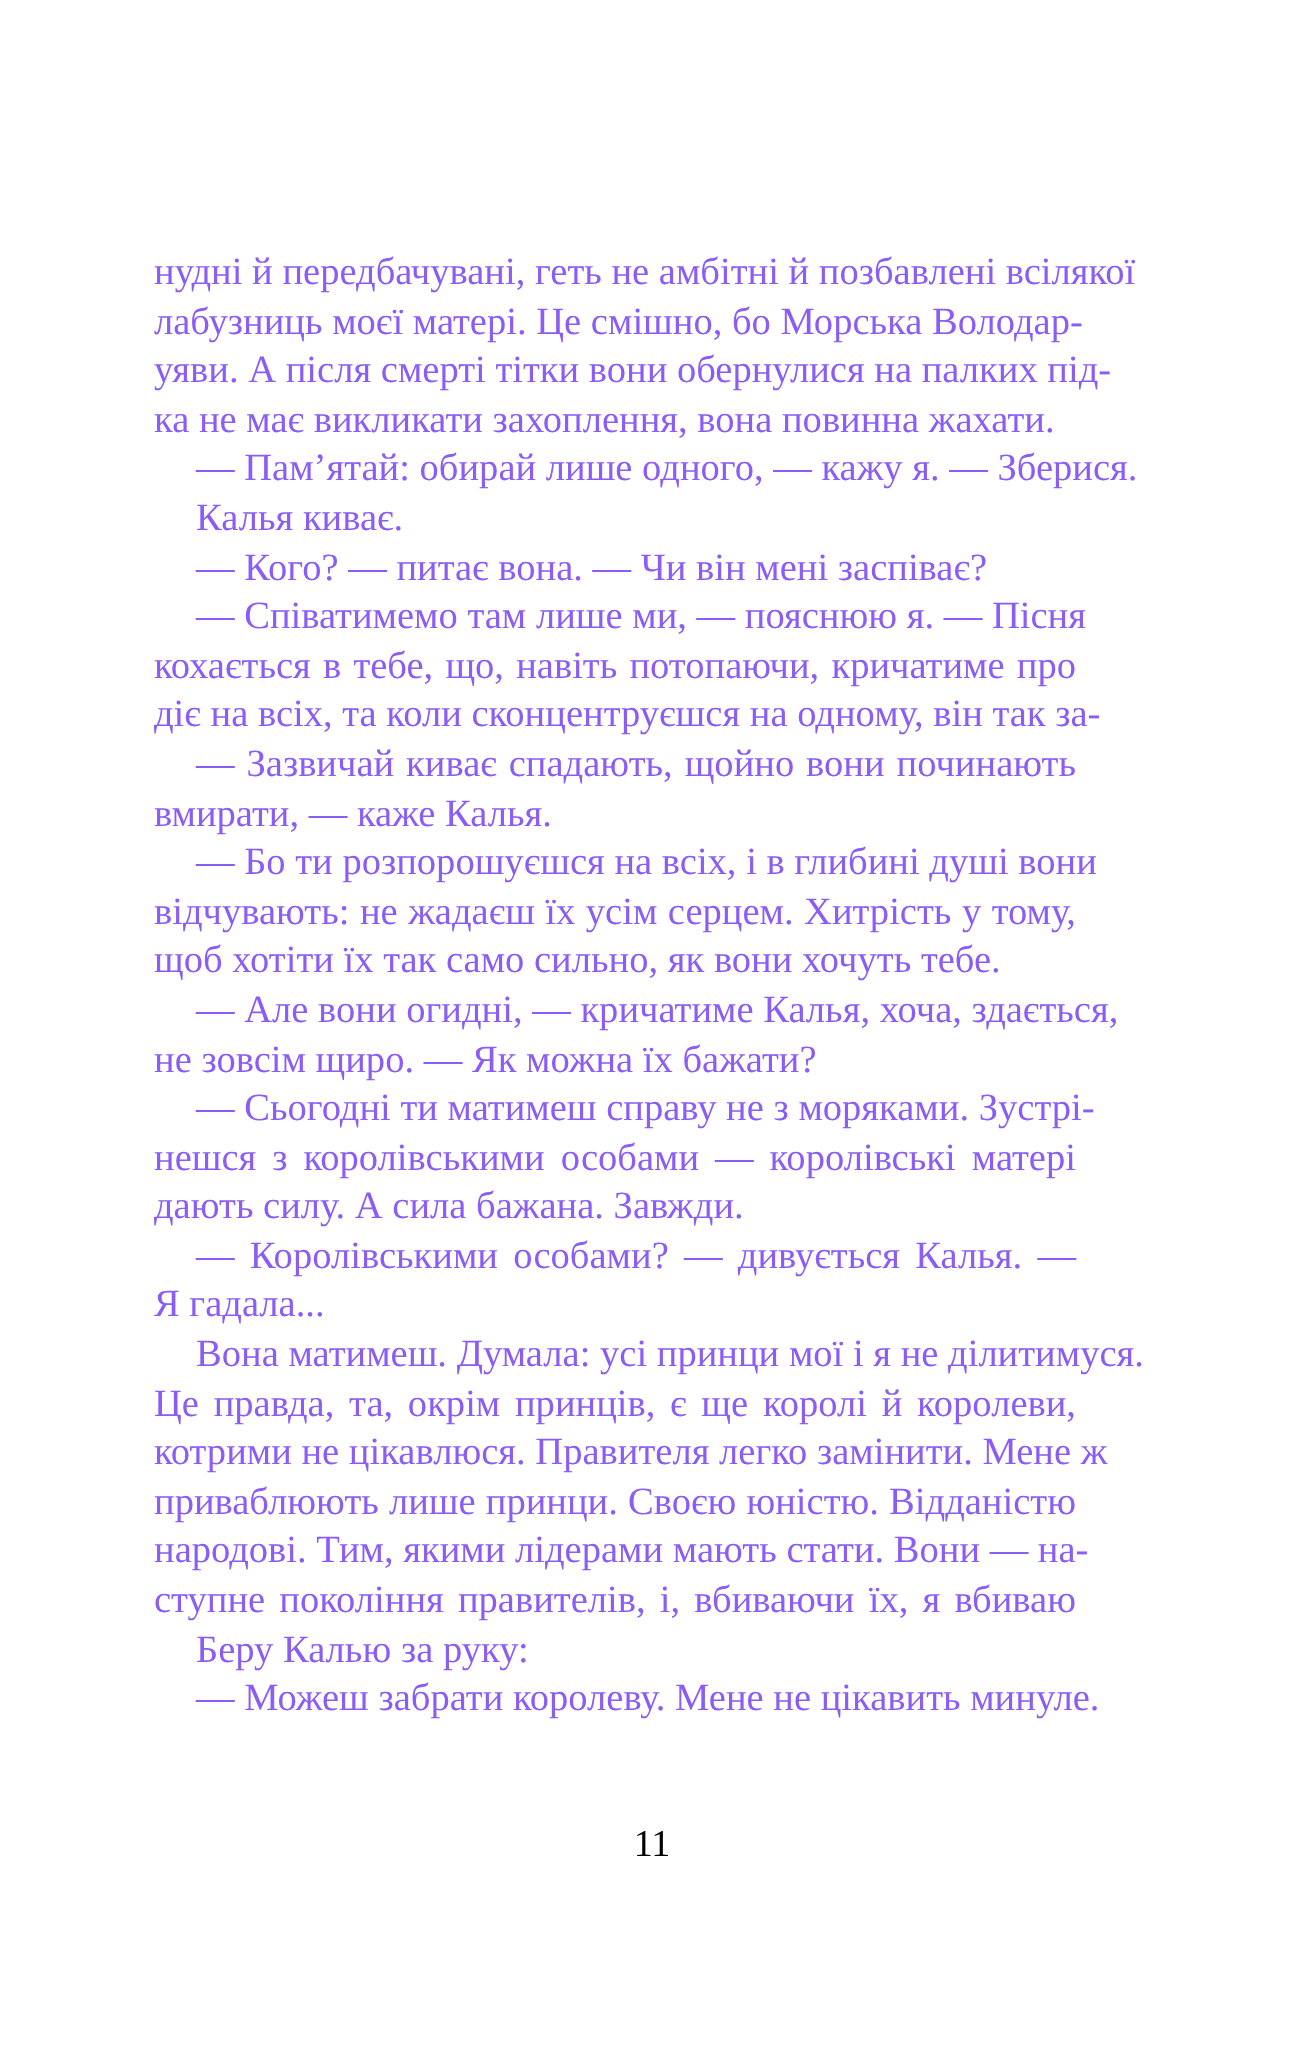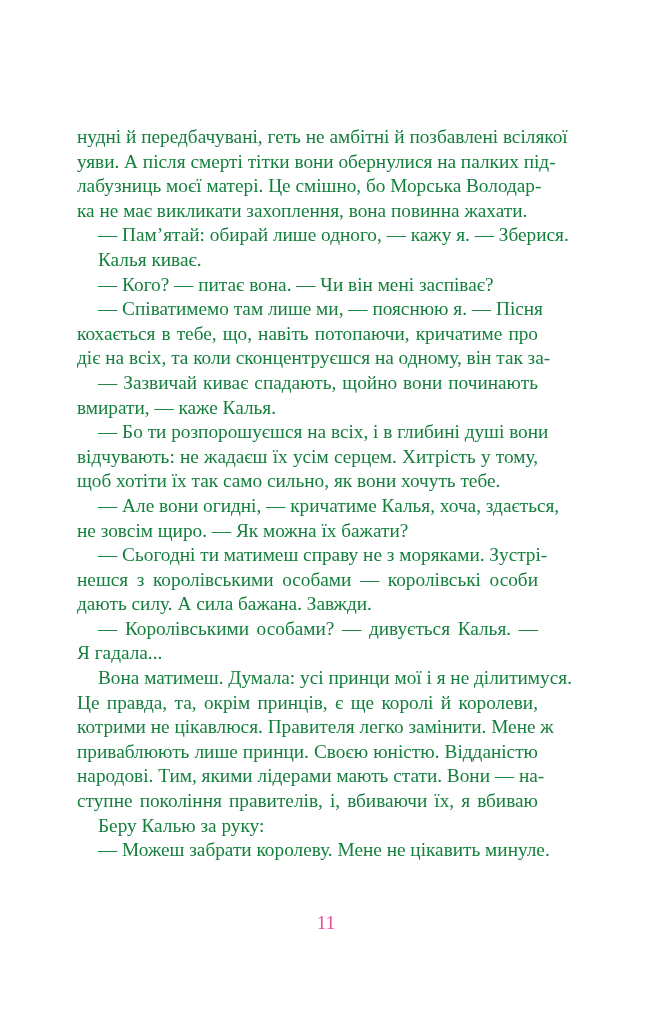--- a/index.html
+++ b/index.html
@@ -9,65 +9,65 @@
     background: #ffffff;
   }
   .text-block {
     position: absolute;
     left: 77px;
     top: 125px;
     width: 461px;
     font-family: "Liberation Serif", "DejaVu Serif", serif;
     font-size: 19.3px;
     line-height: 24.6px;
-    color: #15803d;
+    color: #8b5cf6;
   }
   .line {
     display: block;
     white-space: nowrap;
     height: 24.6px;
     text-align: justify;
     text-align-last: justify;
   }
   .line.indent { padding-left: 21px; }
   .line.last { text-align-last: left; }
   .page-number {
     position: absolute;
     left: 0; width: 652px;
     top: 912px;
     text-align: center;
     font-family: "Liberation Serif", "DejaVu Serif", serif;
     font-size: 19px;
-    color: #ec4899;
+    color: #000000;
   }
 </style>
 </head>
 <body>
 
 <div class="page">
   <div class="text-block" id="text-block">
       <span class="line">нудні й передбачувані, геть не амбітні й позбавлені всілякої</span>
+      <span class="line">лабузниць моєї матері. Це смішно, бо Морська Володар-</span>
       <span class="line">уяви. А після смерті тітки вони обернулися на палких під-</span>
-      <span class="line">лабузниць моєї матері. Це смішно, бо Морська Володар-</span>
       <span class="line last">ка не має викликати захоплення, вона повинна жахати.</span>
       <span class="line indent last">— Пам’ятай: обирай лише одного, — кажу я. — Зберися.</span>
       <span class="line indent last">Калья киває.</span>
       <span class="line indent last">— Кого? — питає вона. — Чи він мені заспіває?</span>
       <span class="line indent">— Співатимемо там лише ми, — пояснюю я. — Пісня</span>
       <span class="line">кохається в тебе, що, навіть потопаючи, кричатиме про</span>
       <span class="line">діє на всіх, та коли сконцентруєшся на одному, він так за-</span>
       <span class="line indent">— Зазвичай киває спадають, щойно вони починають</span>
       <span class="line last">вмирати, — каже Калья.</span>
       <span class="line indent">— Бо ти розпорошуєшся на всіх, і в глибині душі вони</span>
       <span class="line">відчувають: не жадаєш їх усім серцем. Хитрість у тому,</span>
       <span class="line last">щоб хотіти їх так само сильно, як вони хочуть тебе.</span>
       <span class="line indent">— Але вони огидні, — кричатиме Калья, хоча, здається,</span>
       <span class="line last">не зовсім щиро. — Як можна їх бажати?</span>
       <span class="line indent">— Сьогодні ти матимеш справу не з моряками. Зустрі-</span>
-      <span class="line">нешся з королівськими особами — королівські особи</span>
+      <span class="line">нешся з королівськими особами — королівські матері</span>
       <span class="line last">дають силу. А сила бажана. Завжди.</span>
       <span class="line indent">— Королівськими особами? — дивується Калья. —</span>
       <span class="line last">Я гадала...</span>
       <span class="line indent">Вона матимеш. Думала: усі принци мої і я не ділитимуся.</span>
       <span class="line">Це правда, та, окрім принців, є ще королі й королеви,</span>
       <span class="line">котрими не цікавлюся. Правителя легко замінити. Мене ж</span>
       <span class="line">приваблюють лише принци. Своєю юністю. Відданістю</span>
       <span class="line">народові. Тим, якими лідерами мають стати. Вони — на-</span>
       <span class="line">ступне покоління правителів, і, вбиваючи їх, я вбиваю</span>
       <span class="line indent last">Беру Калью за руку:</span>

